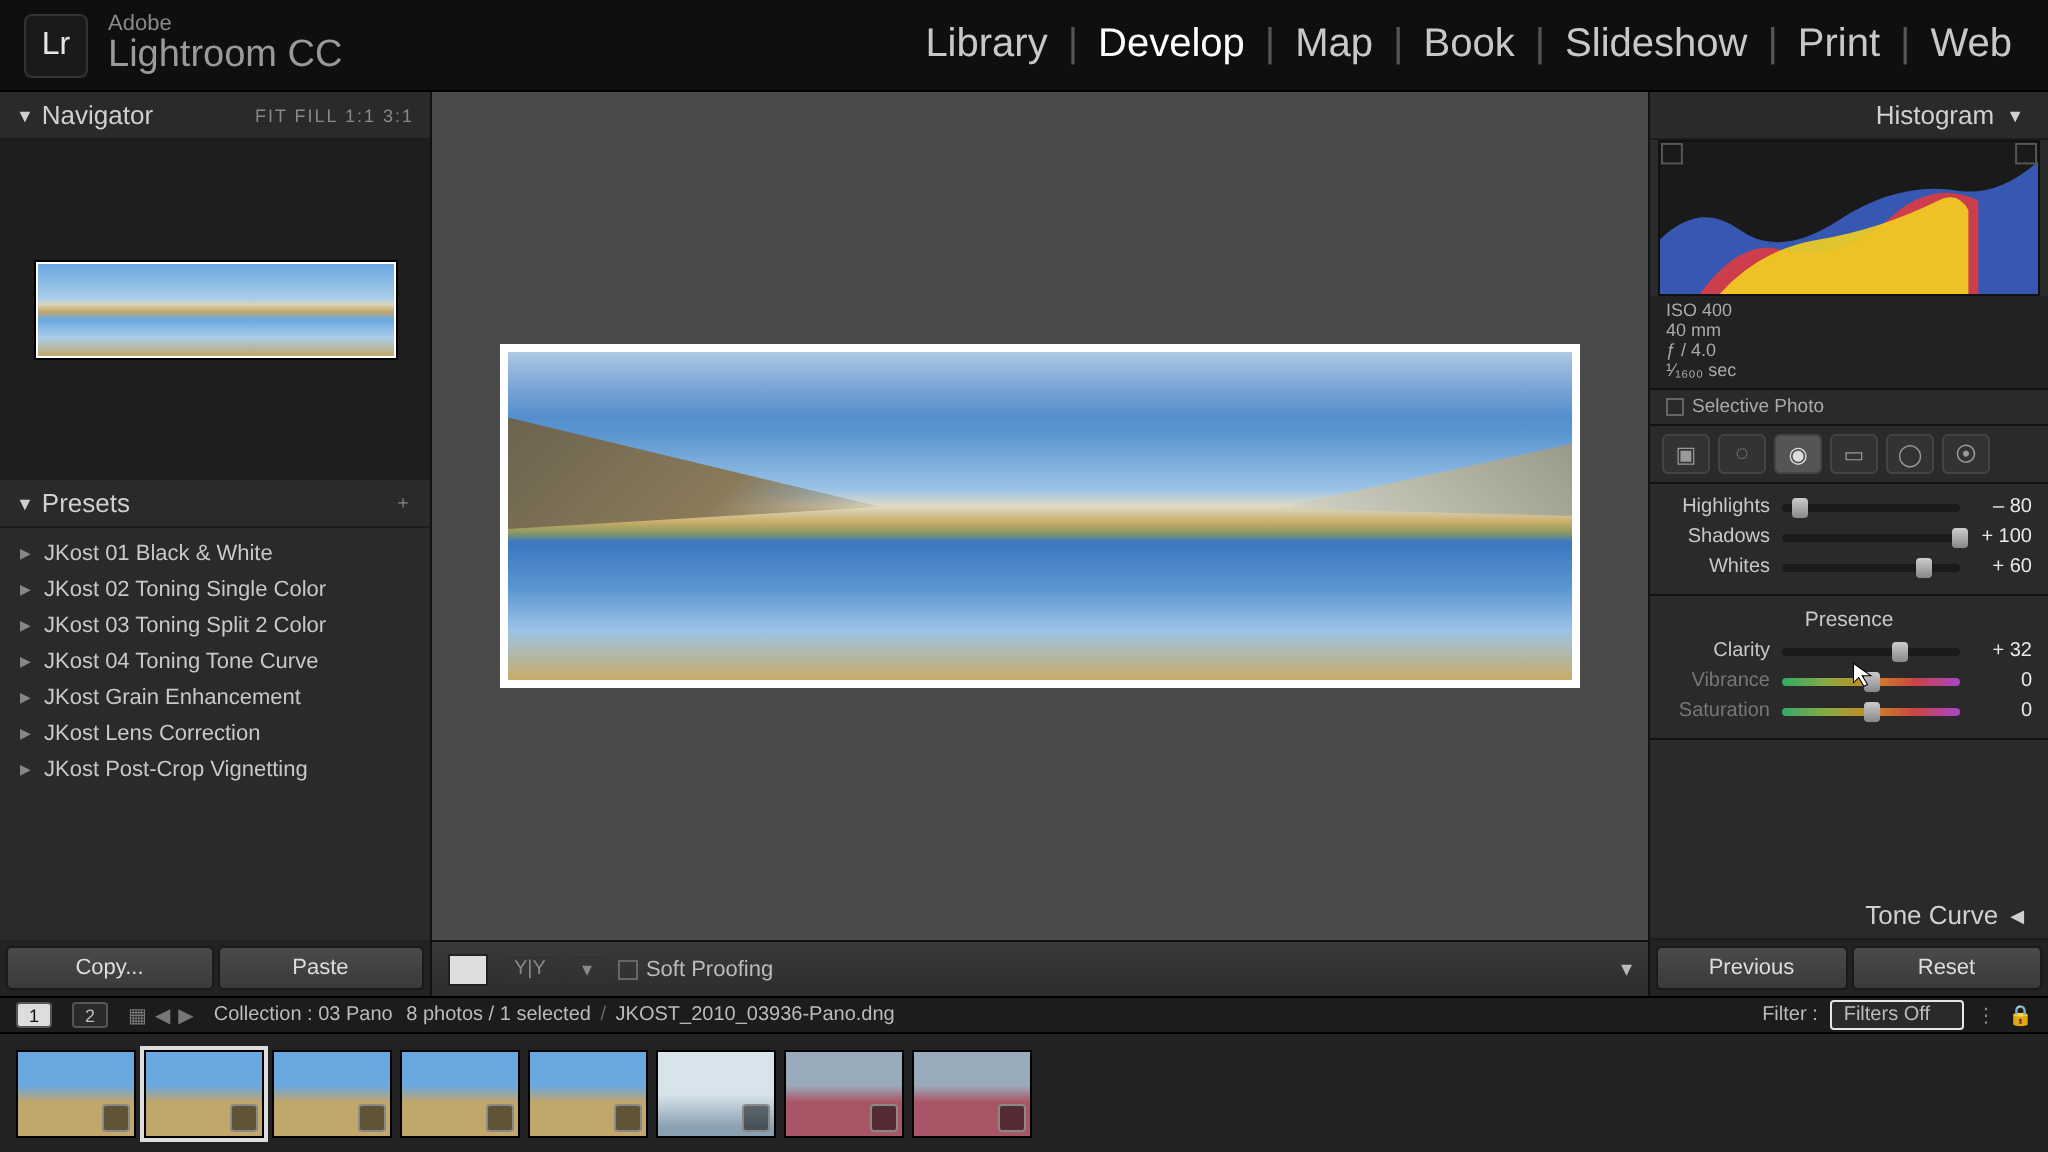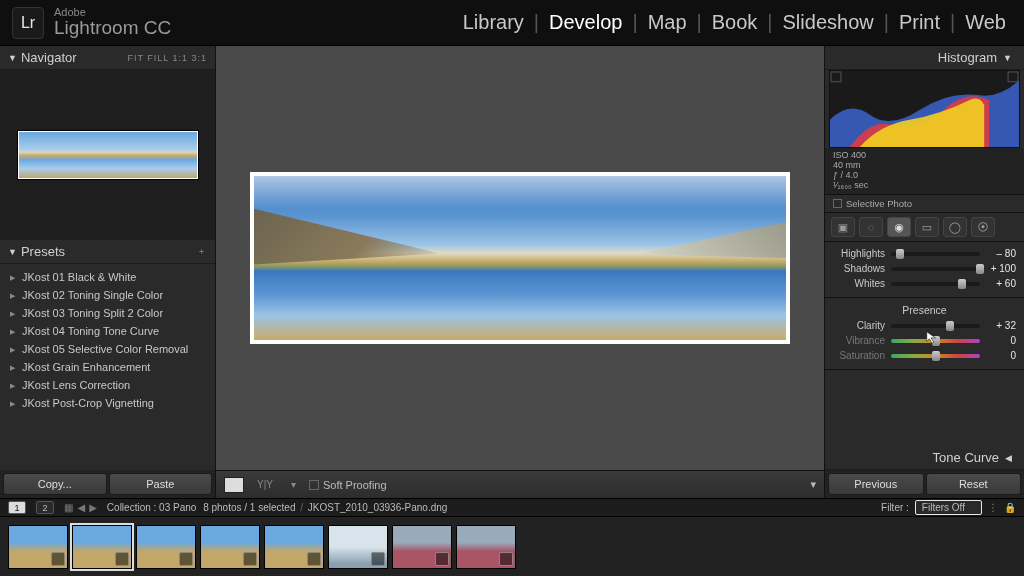--- a/index.html
+++ b/index.html
@@ -151,21 +151,20 @@
       <div class="panel-head">
         <span class="tri">▼</span>
         <span class="title">Presets</span>
         <span class="extras">＋</span>
       </div>
       <div class="preset-list">
         <div class="preset-item">JKost 01 Black &amp; White</div>
         <div class="preset-item">JKost 02 Toning Single Color</div>
         <div class="preset-item">JKost 03 Toning Split 2 Color</div>
         <div class="preset-item">JKost 04 Toning Tone Curve</div>
-        <div class="preset-item">JKost 05 Selective Color Removal</div>
         <div class="preset-item">JKost Grain Enhancement</div>
         <div class="preset-item">JKost Lens Correction</div>
         <div class="preset-item">JKost Post-Crop Vignetting</div>
       </div>
       <div class="btn-row">
         <div class="btn">Copy...</div>
         <div class="btn">Paste</div>
       </div>
     </div>
 

